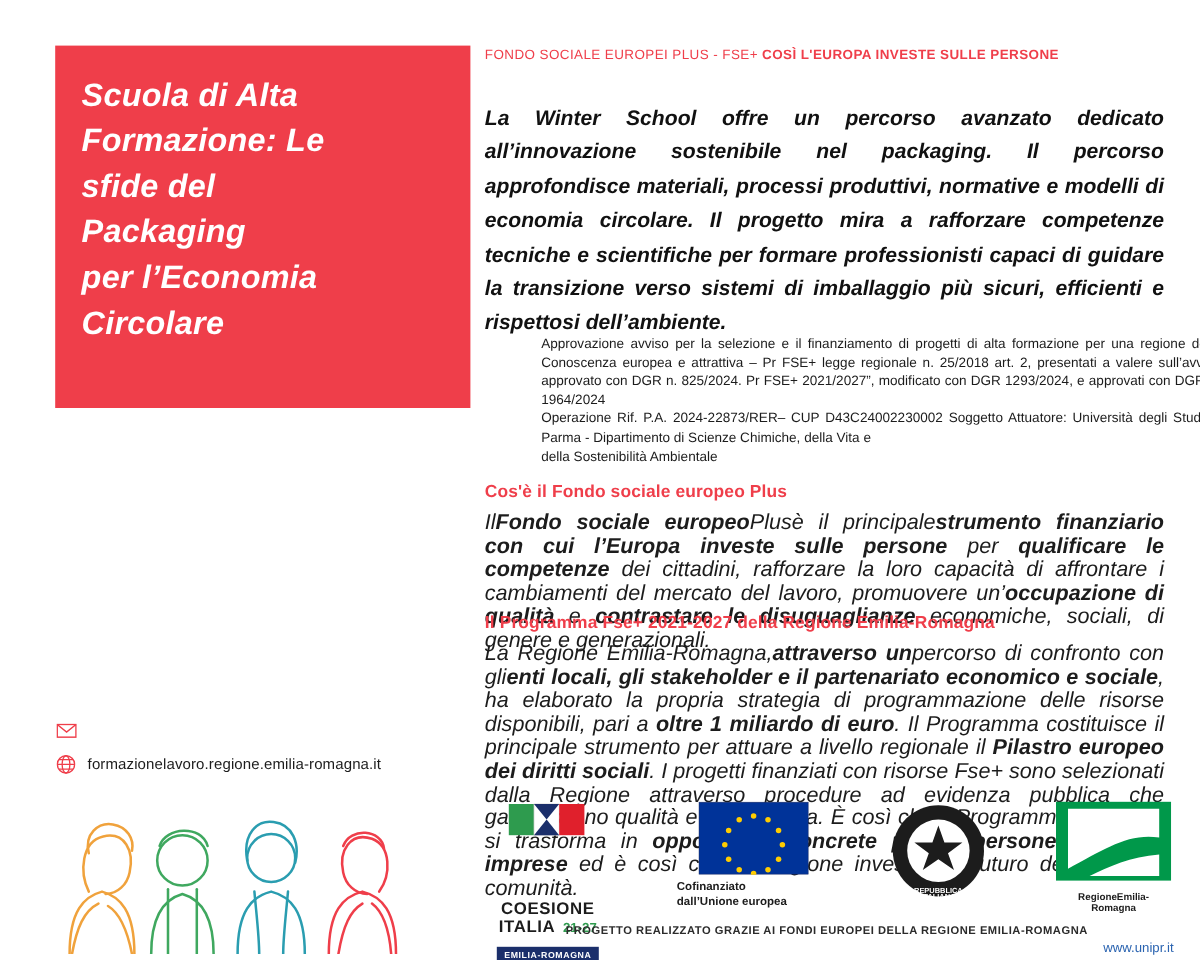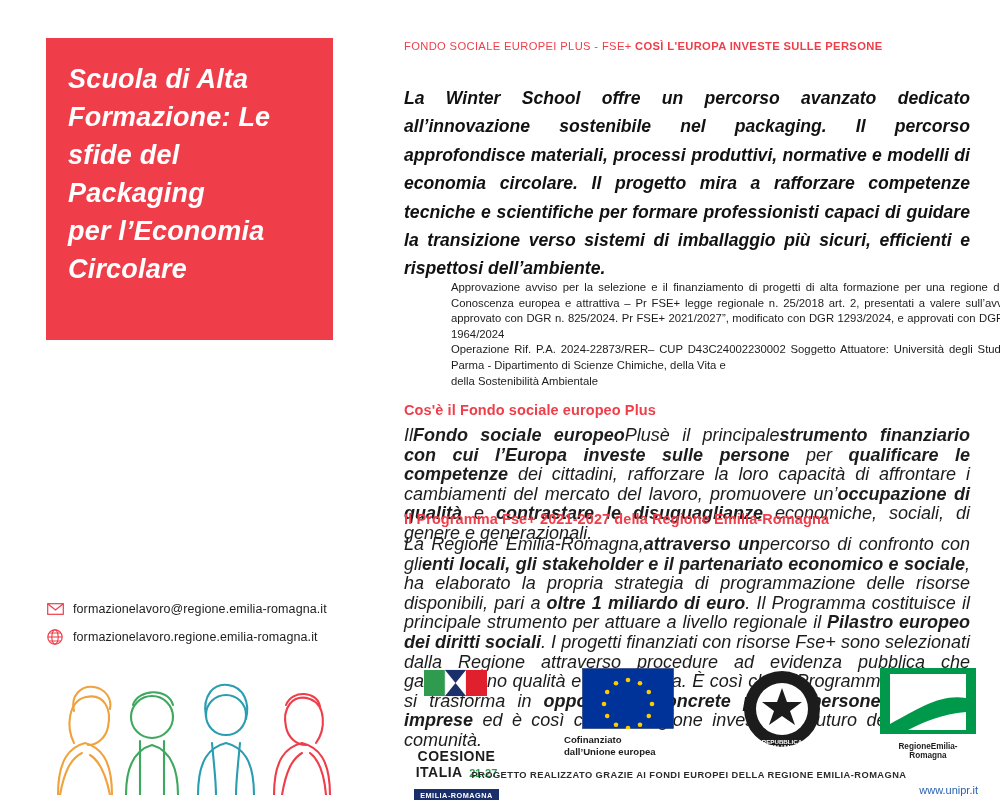--- a/index.html
+++ b/index.html
@@ -25,21 +25,21 @@
     position: absolute;
     left: 0;
     top: 0;
     width: 390px;
     height: 800px;
   }
   .title-box {
     position: absolute;
     left: 46px;
     top: 38px;
-    width: 287px;
+    width: 346px;
     height: 302px;
     background: #ef3e4a;
     box-sizing: border-box;
     padding: 22px 24px 0 22px;
   }
   .title-text {
     color: #ffffff;
     font-size: 27px;
     line-height: 38px;
     font-weight: bold;
@@ -208,21 +208,20 @@
     </div>
 
     <div class="contacts">
       <div class="contact-row">
         <span class="contact-icon">
           <svg width="17" height="12" viewBox="0 0 17 12">
             <rect x="0.7" y="0.7" width="15.6" height="10.6" fill="none" stroke="#ef3e4a" stroke-width="1.2"></rect>
             <path d="M0.7 0.7 L8.5 7 L16.3 0.7" fill="none" stroke="#ef3e4a" stroke-width="1.2"></path>
           </svg>
         </span>
-        <span class="contact-text">formazionelavoro@regione.emilia-romagna.it</span>
       </div>
       <div class="contact-row">
         <span class="contact-icon">
           <svg width="16" height="16" viewBox="0 0 16 16">
             <circle cx="8" cy="8" r="7.2" fill="none" stroke="#ef3e4a" stroke-width="1.2"></circle>
             <ellipse cx="8" cy="8" rx="3.2" ry="7.2" fill="none" stroke="#ef3e4a" stroke-width="1.1"></ellipse>
             <line x1="0.9" y1="8" x2="15.1" y2="8" stroke="#ef3e4a" stroke-width="1.1"></line>
             <line x1="2" y1="4" x2="14" y2="4" stroke="#ef3e4a" stroke-width="1"></line>
             <line x1="2" y1="12" x2="14" y2="12" stroke="#ef3e4a" stroke-width="1"></line>
           </svg>

